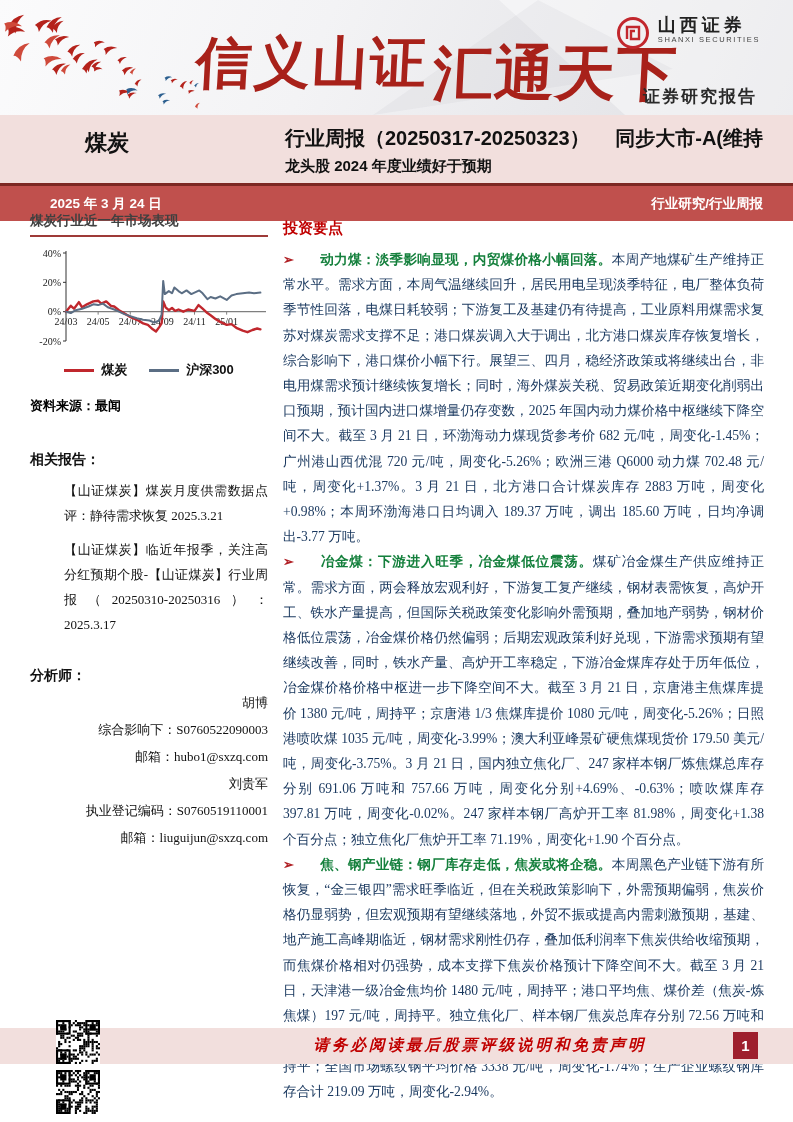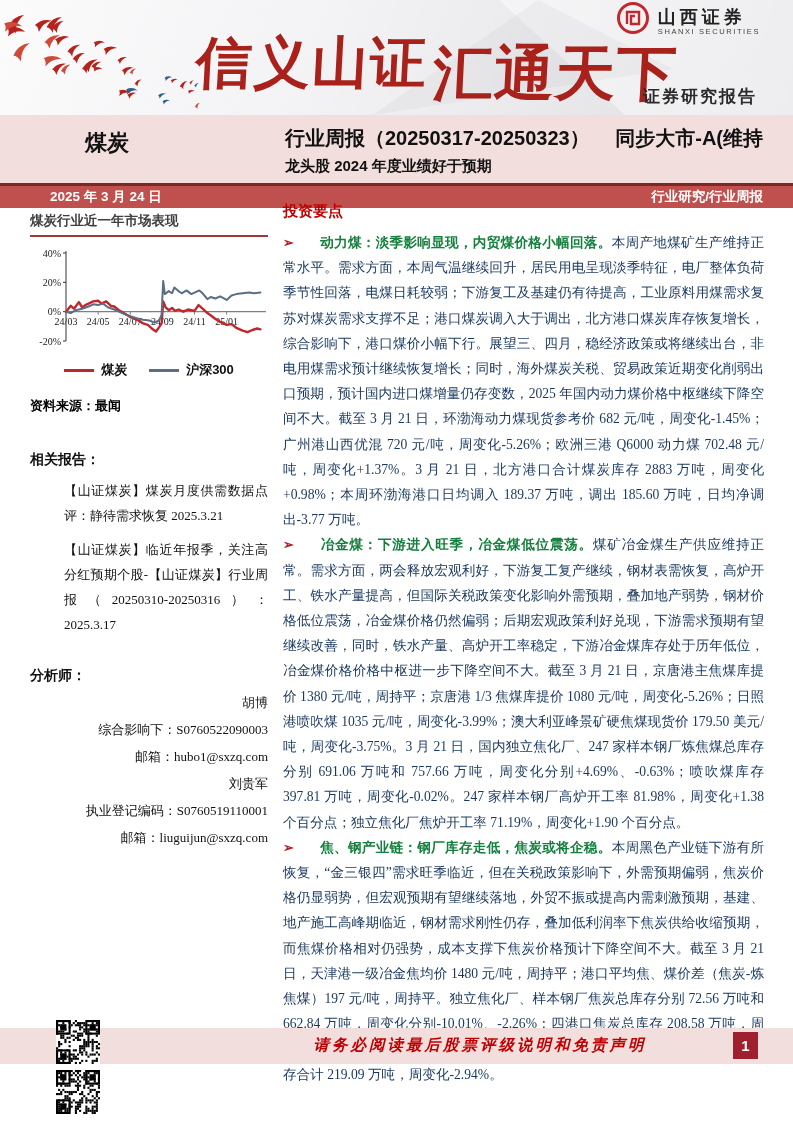--- a/index.html
+++ b/index.html
@@ -13,35 +13,35 @@
   .banner .poly1 { position:absolute; right:0; top:0; width:420px; height:115px;
     background:rgba(255,255,255,.45); clip-path:polygon(30% 0,100% 0,100% 100%,60% 100%); }
   .banner .poly2 { position:absolute; right:120px; top:0; width:300px; height:115px;
     background:rgba(120,120,130,.06); clip-path:polygon(0 100%,55% 0,100% 60%); }
   .flock { position:absolute; left:0; top:0; width:260px; height:115px; }
   .slogan { position:absolute; left:196px; top:22px; white-space:nowrap;
     font-family:"Liberation Serif","DejaVu Serif",serif; font-weight:bold; color:#a8211a;
     transform:skewX(-3deg); }
   .slogan .s1 { font-size:56px; letter-spacing:2px; }
   .slogan .s2 { font-size:60px; letter-spacing:1px; position:relative; top:12px; margin-left:6px; }
-  .logo { position:absolute; right:33px; top:0; display:flex; align-items:flex-end; gap:7px; }
+  .logo { position:absolute; right:33px; top:15px; display:flex; align-items:flex-start; gap:7px; }
   .logo-txt .cn { font-size:18px; font-weight:bold; color:#222; letter-spacing:4px; line-height:20px; }
   .logo-txt .en { font-size:7.5px; color:#444; letter-spacing:1.6px; line-height:9px; }
   .report-type { position:absolute; right:36px; bottom:7px; font-size:17px; color:#2a2a2a;
     font-weight:600; letter-spacing:2px; }
 
   
   .title-block { position:absolute; left:0; top:115px; width:793px; height:68px; background:#f2dfdd; }
   .industry { position:absolute; left:85px; top:13px; font-size:22px; font-weight:bold; color:#111; }
   .title-row { position:absolute; left:285px; top:10px; width:478px; display:flex; justify-content:space-between; }
   .title-main, .title-rating { font-size:20px; font-weight:bold; color:#111; white-space:nowrap; }
   .subtitle { position:absolute; left:285px; top:42px; font-size:15px; font-weight:bold; color:#111; }
 
   
-  .date-bar { position:absolute; left:0; top:183px; width:793px; height:25px; background:#c0504d;
+  .date-bar { position:absolute; left:0; top:183px; width:793px; height:38px; background:#c0504d;
     border-top:3px solid #7d2823; display:flex; justify-content:space-between; align-items:center;
     padding:0 30px 0 50px; }
   .date-bar span { color:#ffffff; font-size:13.5px; font-weight:bold; }
 
   
   .sidebar { position:absolute; left:30px; top:212px; width:238px; color:#111; }
   .chart-title { font-size:13.5px; font-weight:bold; color:#404040; padding-bottom:5px;
     border-bottom:2px solid #9e3a38; }
   .chart-wrap { margin-top:12px; }
   .chart-wrap svg text.tick { font-size:10px; fill:#222; font-family:"Liberation Serif","DejaVu Serif",serif; }
@@ -51,21 +51,21 @@
   .source { margin-top:18px; font-size:13px; font-weight:bold; color:#000; }
   .related-heading { margin-top:36px; font-size:14px; font-weight:bold; }
   .report-item { margin-top:9px; font-size:13px; line-height:25px; text-align:justify;
     font-family:"Liberation Serif","DejaVu Serif",serif;margin-left:34px; }
   .analysts-heading { margin-top:30px; font-size:14px; font-weight:bold; }
   .analyst p { font-size:13px; line-height:19px; margin-top:8px;
     font-family:"Liberation Serif","DejaVu Serif",serif;text-align:right; }
   .analyst { margin-top:2px; }
 
   
-  .maincol { position:absolute; left:283px; top:202px; width:481px; }
+  .maincol { position:absolute; left:283px; top:219px; width:481px; }
   .main-heading { font-size:15px; font-weight:bold; color:#c00000; margin-bottom:9px; }
   .sub-heading { font-size:14.5px; font-weight:bold; color:#c00000; margin:4px 0 6px 0; }
   .arrow { color:#b01f24; font-size:13px; margin-right:26px; font-weight:bold; }
   .bullet { font-size:13.6px; line-height:25.2px; text-align:justify; color:#17365d;
     font-family:"Liberation Serif","DejaVu Serif",serif; }
   .bullet .lead { font-weight:bold; color:#15803d; font-family:"Liberation Sans","DejaVu Sans",sans-serif; }
 
   
   .footer-bar { position:absolute; left:0; top:1028px; width:793px; height:36px; background:#f2dfdd; }
   .disclaimer { position:absolute; left:200px; top:1035px; width:560px; text-align:center;

